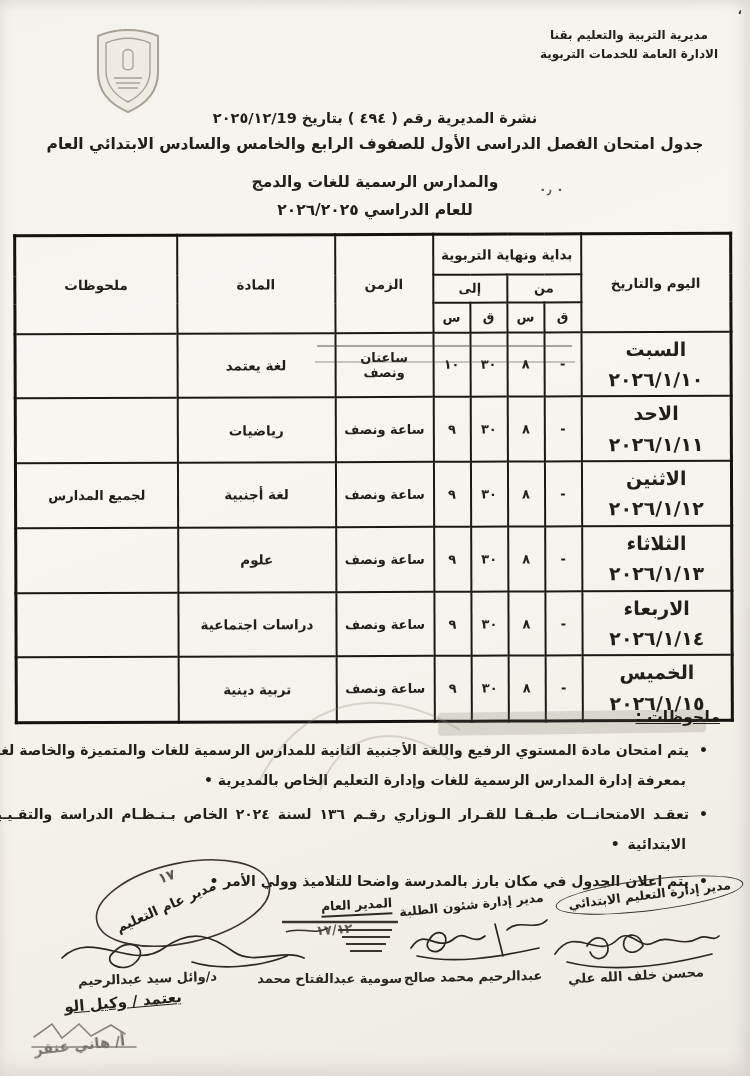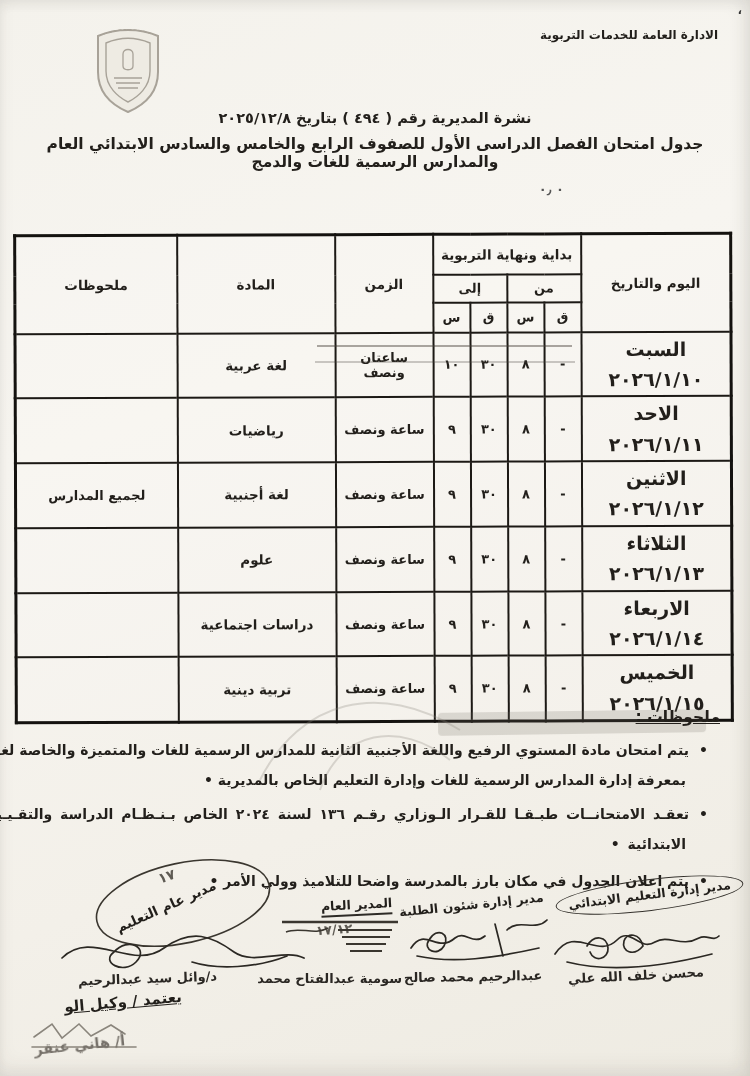--- a/index.html
+++ b/index.html
@@ -18,21 +18,21 @@
   }
   
   .letterhead { position:absolute; top:26px; right:16px; width:210px; text-align:center; font-size:12px; line-height:1.6; letter-spacing:.2px; }
   .letterhead .u { display:inline-block; border-bottom:2px dashed #2a2722; padding-bottom:1px; }
   .corner-mark { position:absolute; top:4px; right:8px; font-size:11px; color:#333; }
   
   .crest { position:absolute; top:16px; left:76px; opacity:.85; }
   
   .titles { position:absolute; top:110px; left:0; right:0; text-align:center; }
   .titles .t0 { font-size:14.5px; margin-bottom:9px; }
-  .titles .t1 { font-size:15.5px; margin-bottom:0; }
+  .titles .t1 { font-size:15.5px; margin-bottom:20px; }
   .titles .t2 { font-size:15.5px; margin-bottom:10px; }
   .titles .t3 { font-size:15.5px; }
   .dots-artifact { position:absolute; top:182px; right:186px; font-size:13px; color:#555; letter-spacing:4px; }
   
   .exam-table-wrap { position:absolute; top:233px; left:17px; right:17px; }
   table { width:716px; border-collapse:collapse; table-layout:fixed; border:3px solid #14120f; transform:rotate(-.2deg); background:rgba(255,255,255,.12); }
   th,td { border:2px solid #1c1915; text-align:center; vertical-align:middle; font-weight:700; padding:1px 2px; }
   thead th { font-size:13.5px; }
   thead tr.sub th { font-size:13px; }
   thead tr.units th { font-size:13px; height:30px; }
@@ -72,39 +72,41 @@
   #approval-name { position:absolute; top:1037px; left:34px; font-size:14.5px; color:#76716a; transform:rotate(-6deg); filter:blur(.2px); white-space:nowrap; }
   .pencil { position:absolute; opacity:.28; }
 </style>
 </head>
 <body>
 
 <div class="page">
 
   <div class="corner-mark">،</div>
   <div class="letterhead">
+    <div>مديرية التربية والتعليم بقنا</div>
     <div>الادارة العامة للخدمات التربوية</div>
   </div>
 
   <div class="crest">
     <svg width="104" height="104" viewBox="0 0 104 104">
       <g fill="none" stroke="#9b958a" stroke-width="2">
         <path d="M22 20 C40 12 64 12 82 20 L82 56 C82 78 66 90 52 96 C38 90 22 78 22 56 Z" fill="#edeae2"></path>
         <path d="M30 27 C44 21 60 21 74 27 L74 55 C74 71 62 81 52 86 C42 81 30 71 30 55 Z" stroke-width="1.4"></path>
         <path d="M47 38 C47 32 57 32 57 38 L57 50 C57 55 47 55 47 50 Z" stroke-width="1.3"></path>
         <path d="M38 62 h28 M40 67 h24 M42 72 h20" stroke-width="1.6"></path>
         <path d="M28 18 q24 -9 48 0" stroke-width="1.2" stroke-dasharray="3 2"></path>
       </g>
     </svg>
   </div>
 
   <div class="titles">
-    <div class="t0">نشرة المديرية رقم ( ٤٩٤ ) بتاريخ ٢٠٢٥/١٢/٨</div>
+    <div class="t0">نشرة المديرية رقم ( ٤٩٤ ) بتاريخ ٢٠٢٥/١٢/19</div>
     <div class="t1">جدول امتحان الفصل الدراسى الأول للصفوف الرابع والخامس والسادس الابتدائي العام</div>
     <div class="t2">والمدارس الرسمية للغات والدمج</div>
+    <div class="t3">للعام الدراسي ٢٠٢٦/٢٠٢٥</div>
   </div>
   <div class="dots-artifact">٠ ٠٫</div>
 
   <div class="exam-table-wrap">
     <table>
       <colgroup>
         <col style="width:150px">
           <col style="width:37px">
           <col style="width:37px">
           <col style="width:37px">
@@ -136,21 +138,21 @@
           <tr>
             <td class="day-cell">
               <div>السبت</div>
               <div>٢٠٢٦/١/١٠</div>
             </td>
             <td>-</td>
             <td>٨</td>
             <td>٣٠</td>
             <td>١٠</td>
             <td>ساعتان ونصف</td>
-            <td class="subject-cell">لغة عربية</td>
+            <td class="subject-cell">لغة يعتمد</td>
             <td></td>
           </tr>
           <tr>
             <td class="day-cell">
               <div>الاحد</div>
               <div>٢٠٢٦/١/١١</div>
             </td>
             <td>-</td>
             <td>٨</td>
             <td>٣٠</td>

